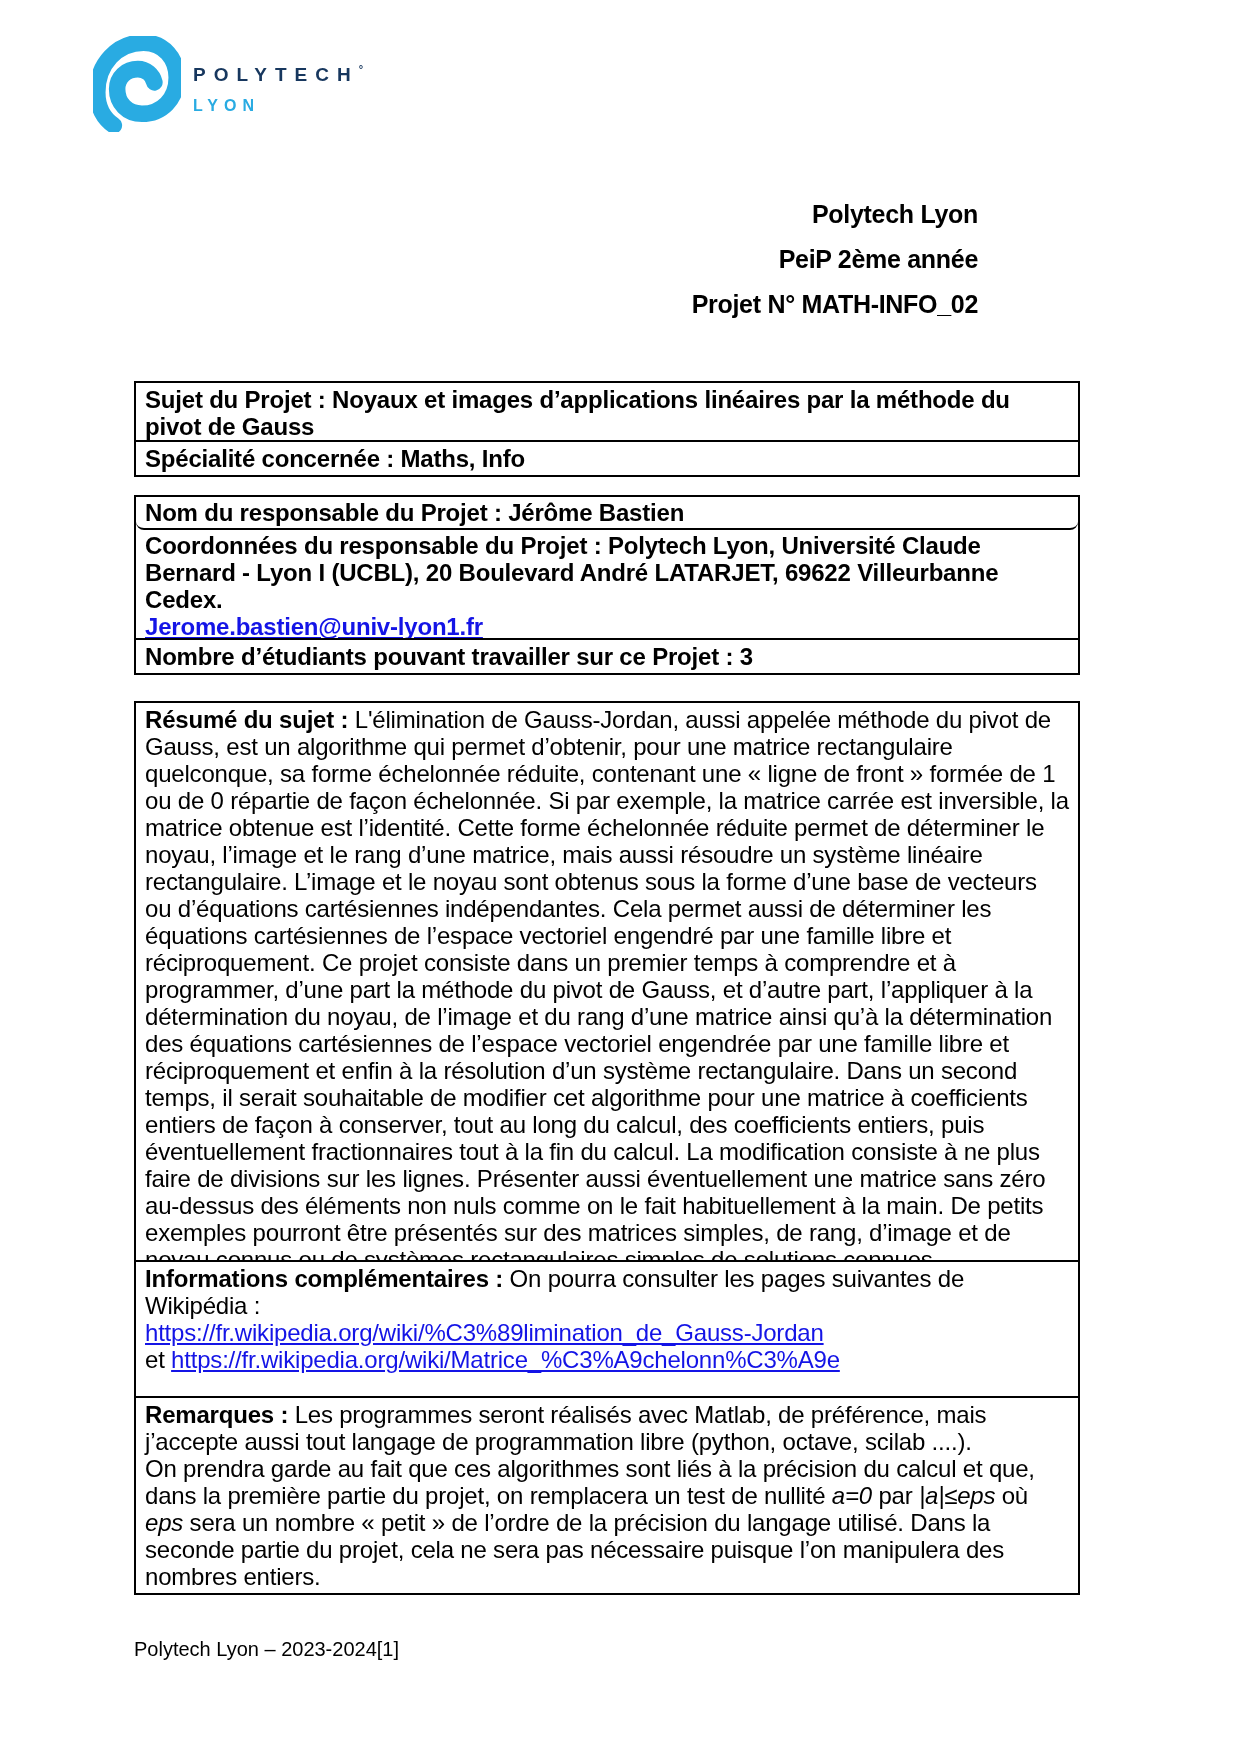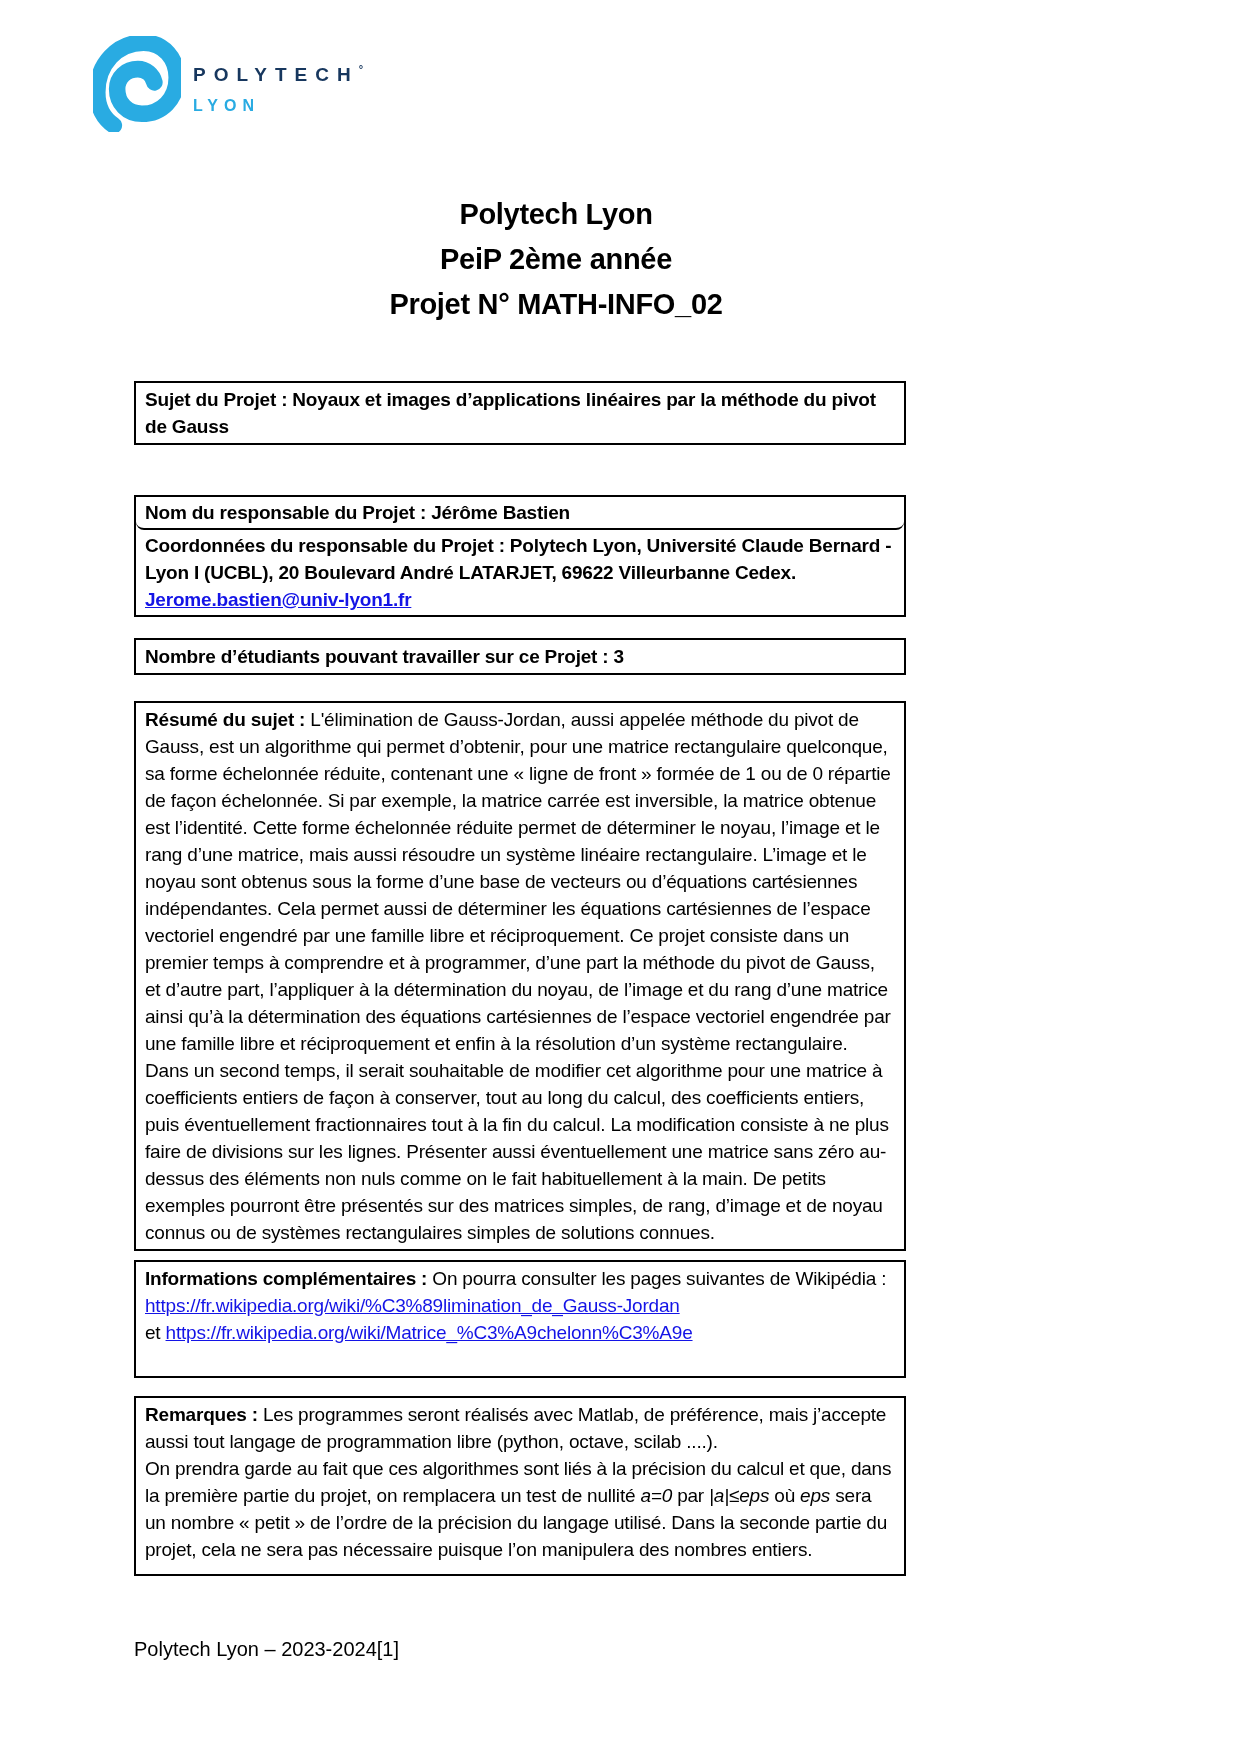--- a/index.html
+++ b/index.html
@@ -9,28 +9,28 @@
   }
   
   .logo { position:absolute; left:93px; top:36px; display:flex; align-items:flex-start; }
   .logo svg { display:block; }
   .logo-text { margin-left:12px; margin-top:28px; }
   .logo-brand { font-weight:bold; font-size:19px; letter-spacing:8px; line-height:1; white-space:nowrap; }
   .logo-reg { font-size:11px; vertical-align:8px; letter-spacing:0; }
   .logo-city { font-weight:bold; font-size:16px; letter-spacing:6px; margin-top:13px; line-height:1; }
   
   .titleblock {
-    position:absolute; top:192px; left:134px; width:844px; text-align:center;
-    font-weight:bold; font-size:29px; line-height:45px; letter-spacing:-0.3px;
+    position:absolute; top:192px; left:134px; width:844px; text-align:right;
+    font-weight:bold; font-size:25px; line-height:45px; letter-spacing:-0.3px;
   }
   
   .box {
-    position:absolute; left:134px; width:772px; box-sizing:border-box;
+    position:absolute; left:134px; width:946px; box-sizing:border-box;
     border:2px solid #000; background:#fff;
-    font-size:19px; line-height:27px; letter-spacing:-0.2px;
+    font-size:24px; line-height:27px; letter-spacing:-0.2px;
     padding:3px 9px;
   }
   .box p { margin:0; }
   .b { font-weight:bold; }
   .i { font-style:italic; }
   a.lnk { text-decoration:underline; cursor:pointer; }
   .row { padding:2px 9px; margin:0 -9px;border-radius:8px; }
   .row-top { border-bottom:2px solid #000; }
   #box-sujet        { top:381px; }
   #box-specialite   { top:440px; }
@@ -66,20 +66,23 @@
   <div class="titleblock">
     <div>Polytech Lyon</div>
     <div>PeiP 2ème année</div>
     <div>Projet N° MATH-INFO_02</div>
   </div>
 
   <div class="box" id="box-sujet">
     <p><span class="b">Sujet du Projet : Noyaux et images d’applications linéaires par la méthode du pivot de Gauss</span></p>
   </div>
 
+  <div class="box" id="box-specialite">
+    <p><span class="b">Spécialité concernée : Maths, Info</span></p>
+  </div>
 
   <div class="box" id="box-responsable">
     <div class="row row-top">
       <p><span class="b">Nom du responsable du Projet : Jérôme Bastien</span></p>
     </div>
     <div class="row">
       <p><span class="b">Coordonnées du responsable du Projet : Polytech Lyon, Université Claude Bernard - Lyon I (UCBL), 20 Boulevard André LATARJET, 69622 Villeurbanne Cedex.</span><br><a class="b lnk" href="#" style="color: rgb(20, 20, 230);">Jerome.bastien@univ-lyon1.fr</a></p>
     </div>
   </div>
 

